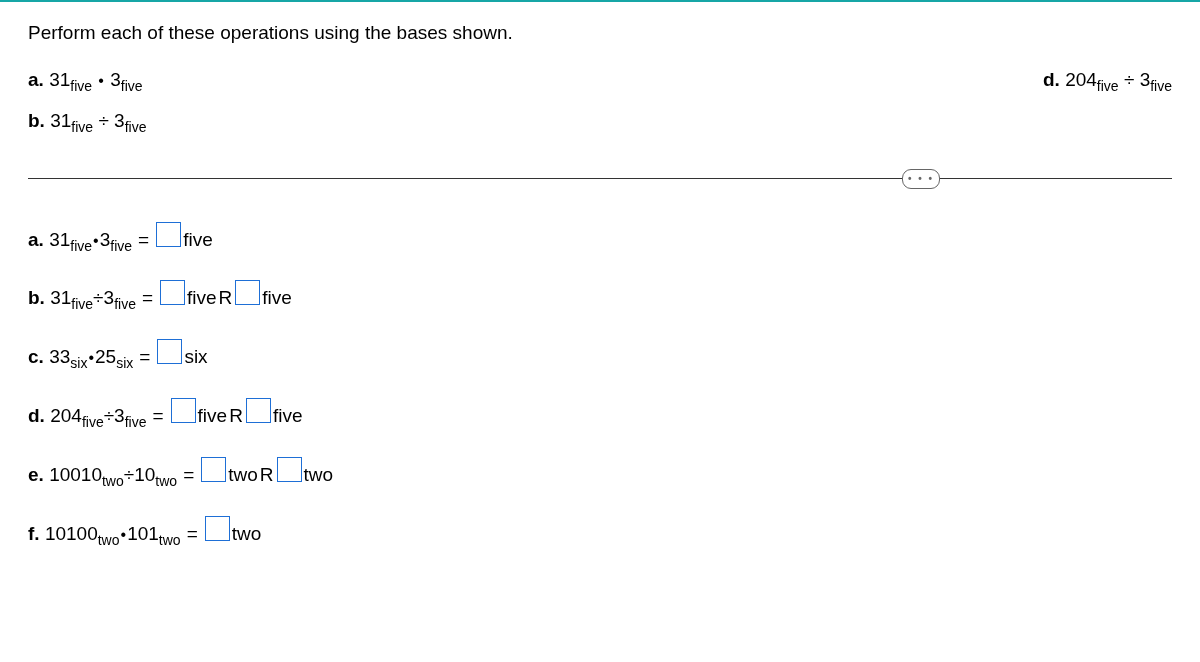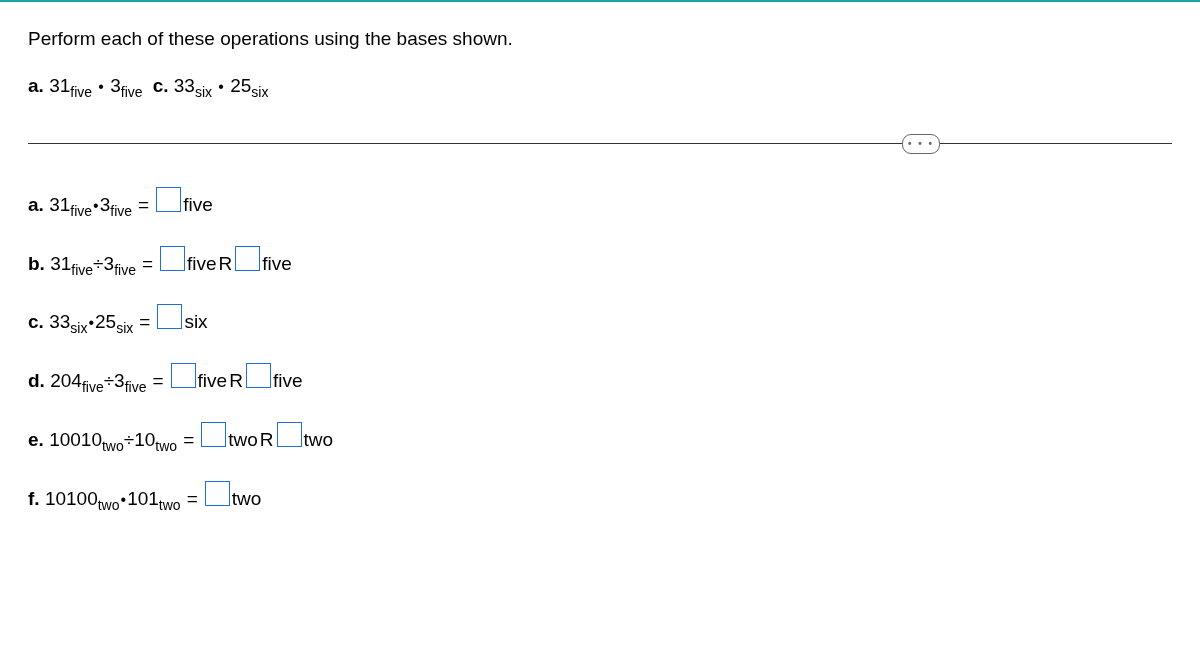--- a/index.html
+++ b/index.html
@@ -6,35 +6,35 @@
     body {
       font-family: Arial, Helvetica, sans-serif;
       font-size: 19px;
       color: #000;
       margin: 0;
       padding: 0;
       background: #fff;
       width: 1200px;
     }
     .container {
-      padding: 26px 28px 30px 28px;
+      padding: 20px 28px 30px 28px;
       border-top: 2px solid #17a6a6;
     }
     .instruction {
       margin-bottom: 22px;
       font-size: 19px;
     }
     .problems-row {
       display: flex;
       justify-content: space-between;
       margin-bottom: 8px;
     }
     .col-left, .col-right {
       display: flex;
-      flex-direction: row;
+      flex-direction: column;
       gap: 10px;
     }
     .col-left .expr, .col-right .expr {
       line-height: 1.5;
     }
     .bold { font-weight: bold; }
     .dot { font-size: 16px; vertical-align: middle; padding: 0 1px; }
     .divider-wrap {
       margin: 40px 0 42px 0;
       position: relative;
@@ -99,27 +99,33 @@
 
   <div class="problems-row">
     <div class="col-left">
       <div class="expr">
         <span class="bold">a.</span>
         <span class="num-sub"><span class="main">31</span><span class="s">five</span></span>
         <span class="dot">•</span>
         <span class="num-sub"><span class="main">3</span><span class="s">five</span></span>
       </div>
       <div class="expr">
-        <span class="bold">c.</span>
-        <span class="num-sub"><span class="main">33</span><span class="s">six</span></span>
-        <span class="dot">•</span>
-        <span class="num-sub"><span class="main">25</span><span class="s">six</span></span>
+        <span class="bold">b.</span>
+        <span class="num-sub"><span class="main">31</span><span class="s">five</span></span>
+        <span>÷</span>
+        <span class="num-sub"><span class="main">3</span><span class="s">five</span></span>
       </div>
     </div>
     <div class="col-right">
+      <div class="expr">
+        <span class="bold">d.</span>
+        <span class="num-sub"><span class="main">204</span><span class="s">five</span></span>
+        <span>÷</span>
+        <span class="num-sub"><span class="main">3</span><span class="s">five</span></span>
+      </div>
     </div>
   </div>
 
   <div class="divider-wrap">
     <div class="ellipsis-badge">
         <span>• • •</span>
       </div>
   </div>
 
   <div class="answers">

